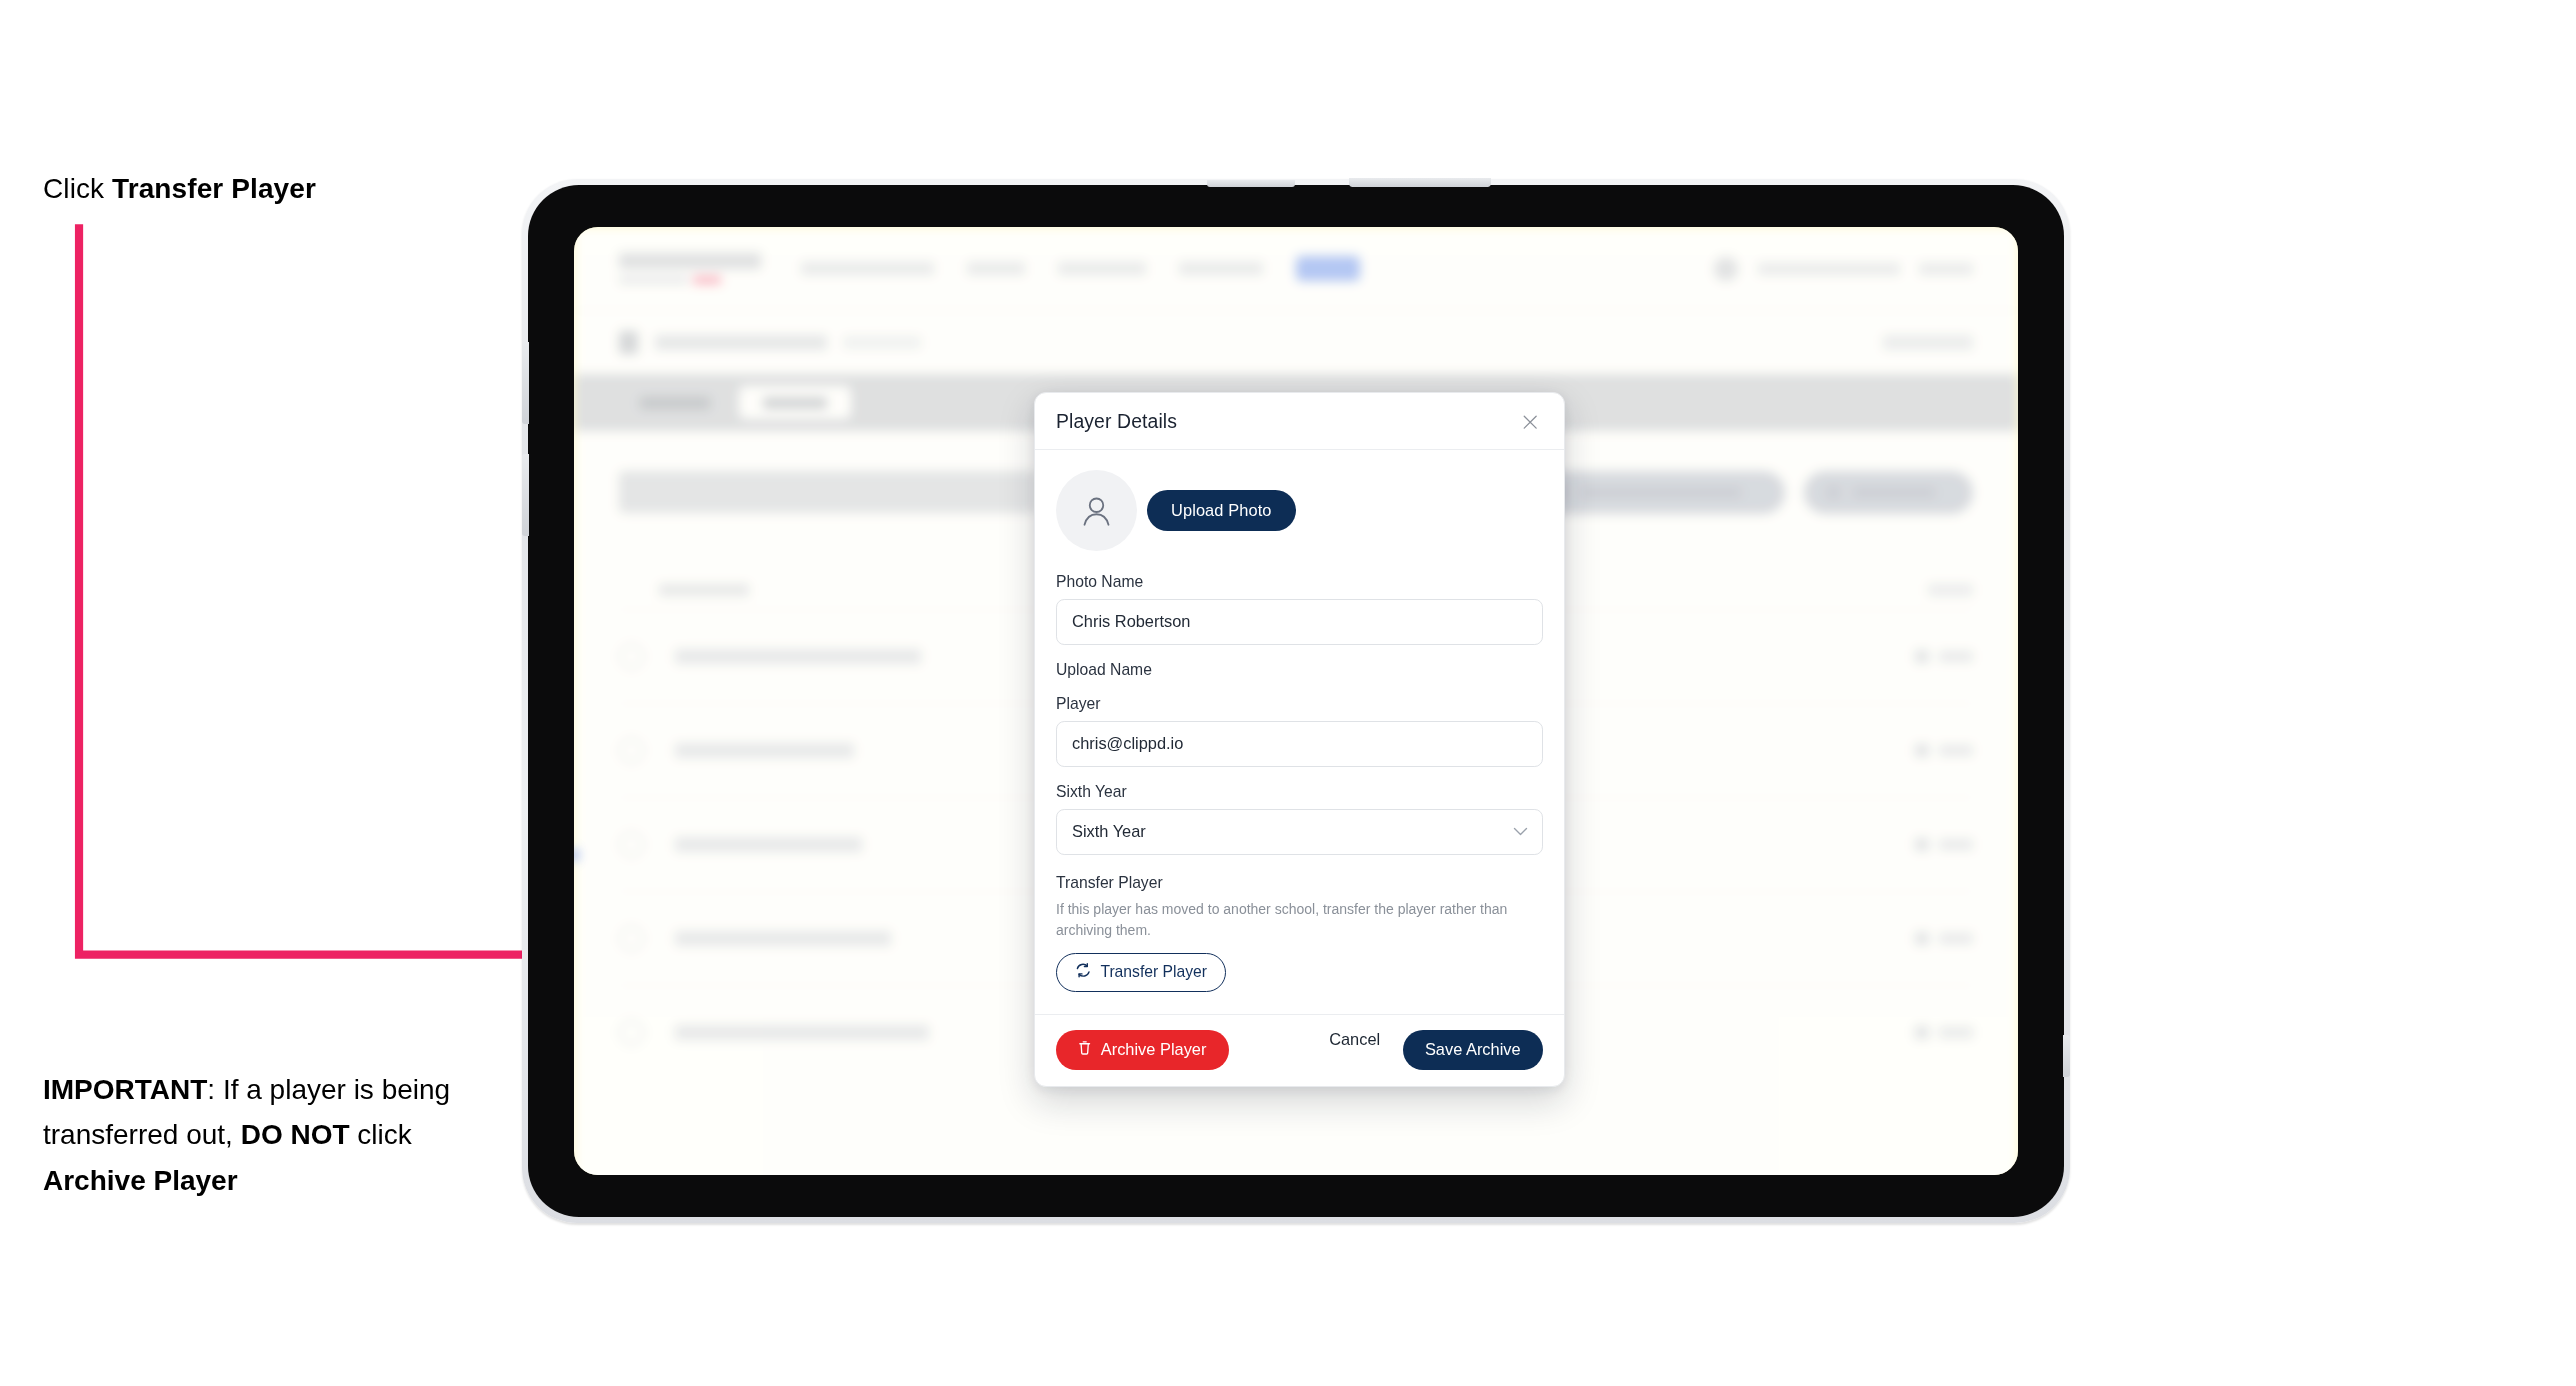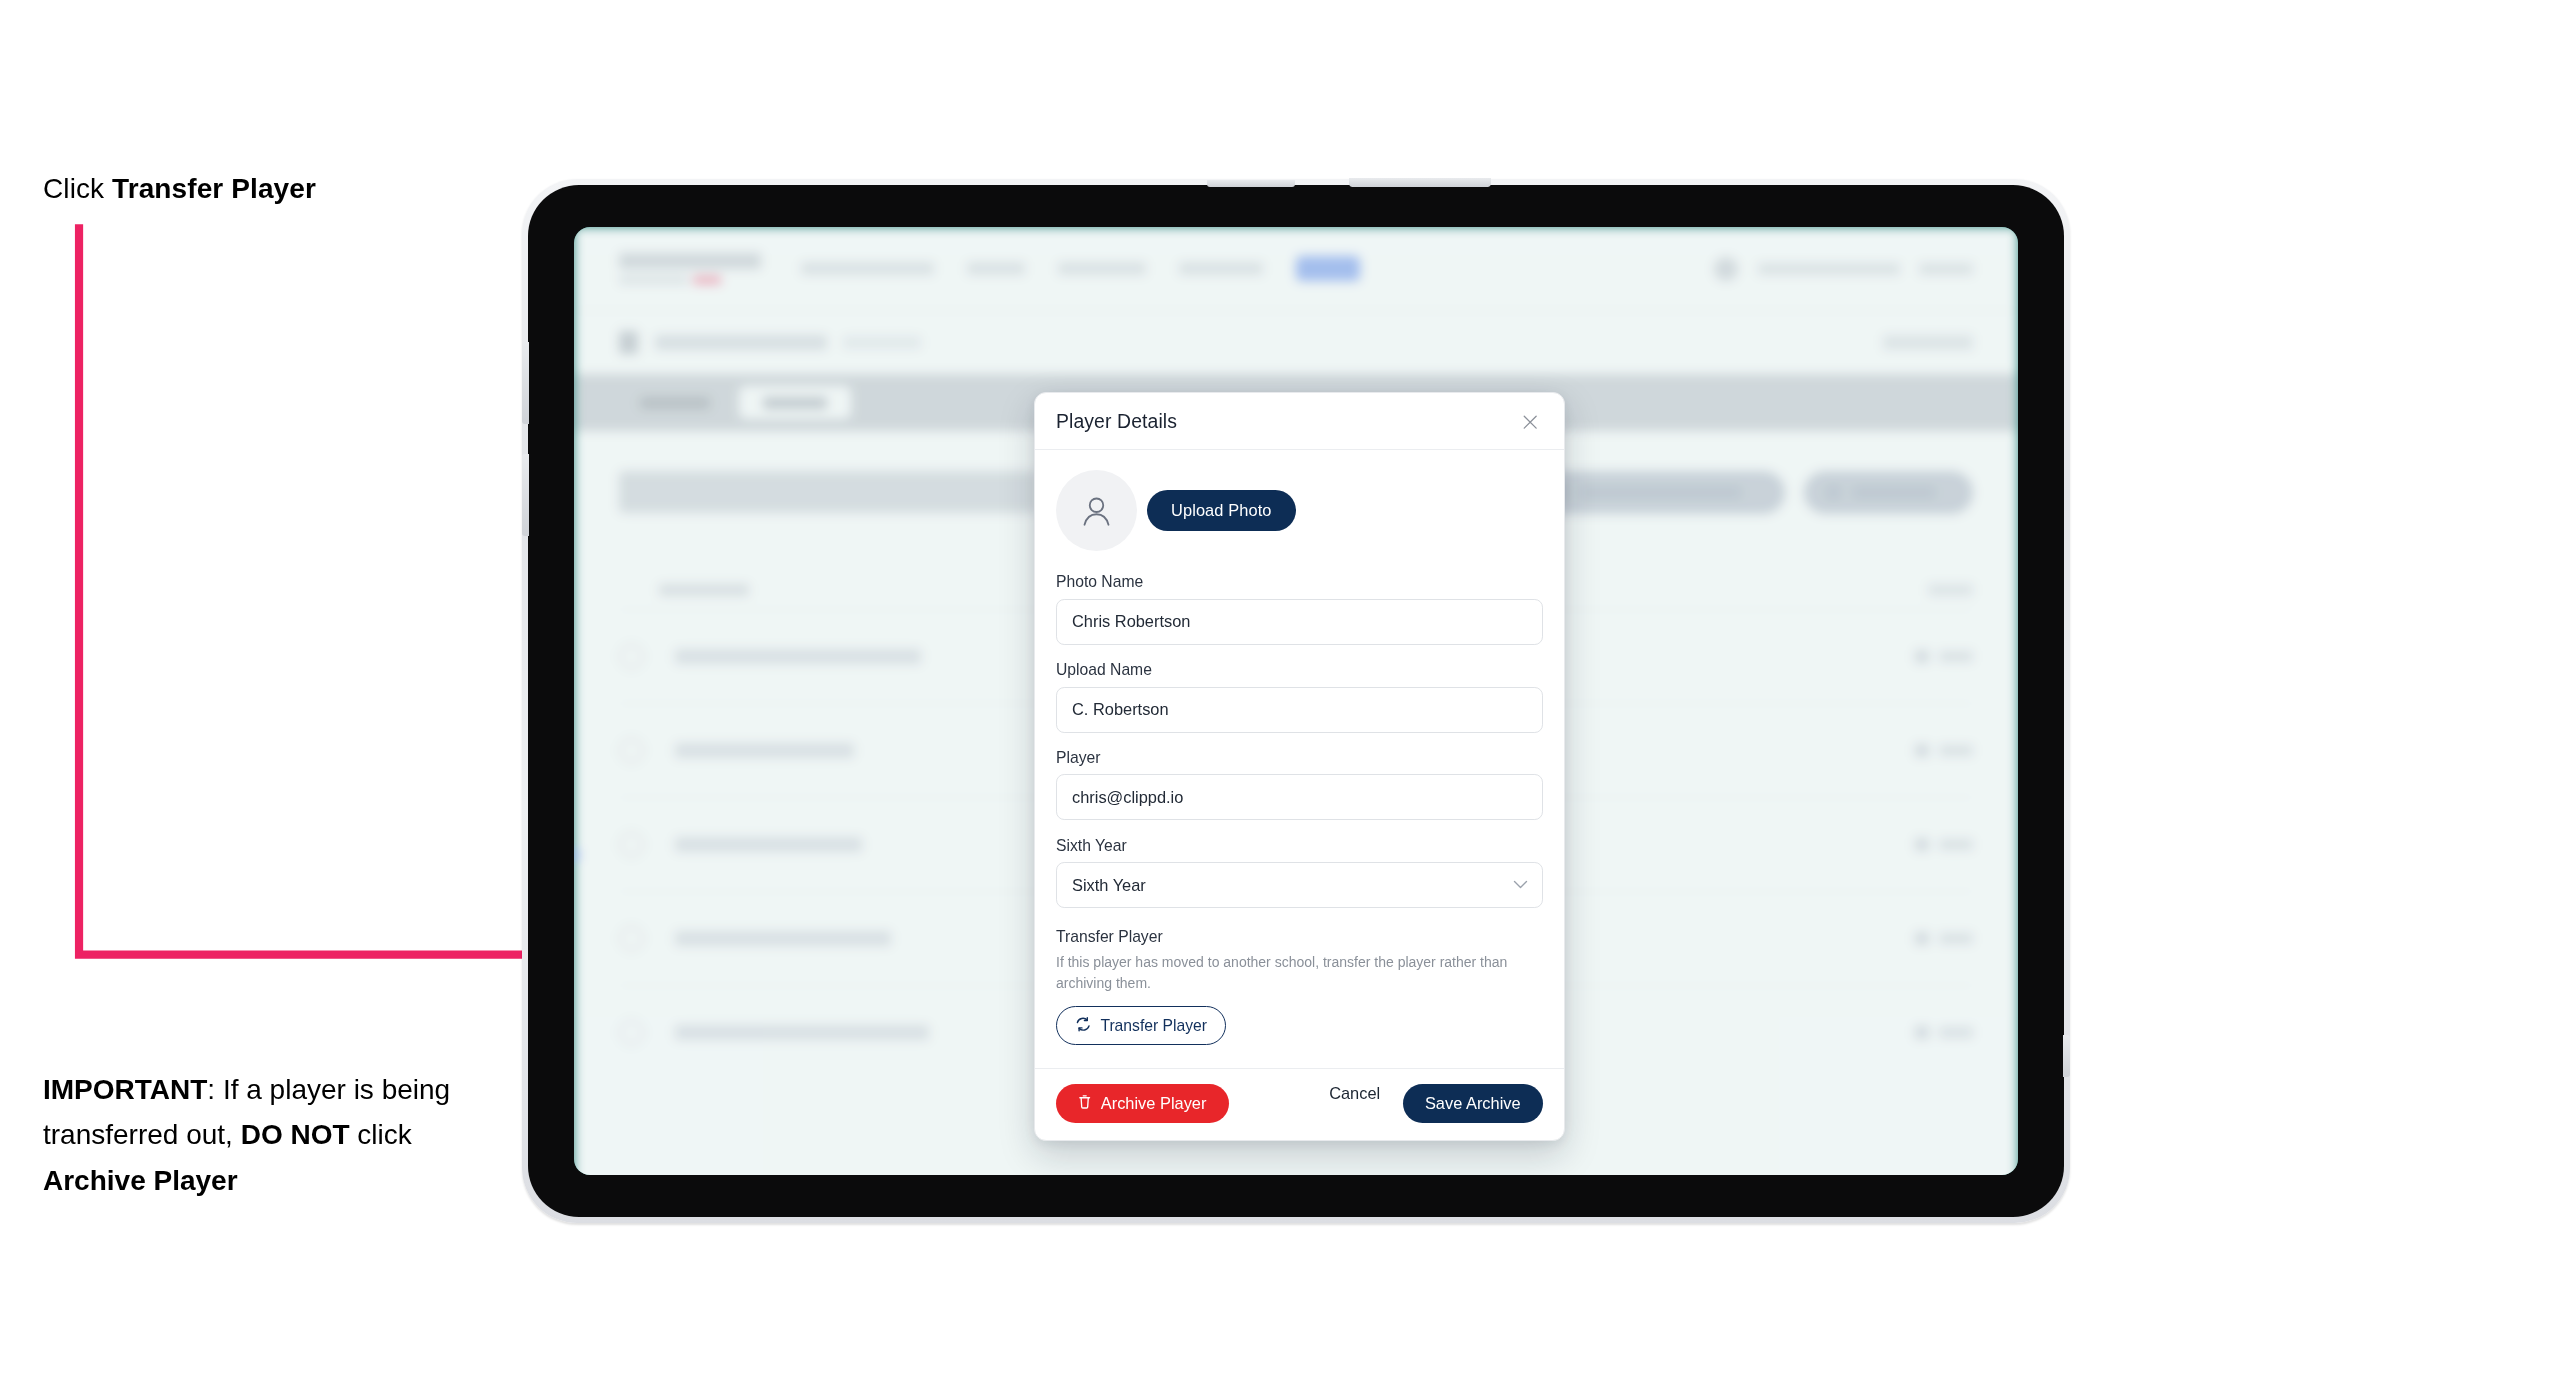--- a/index.html
+++ b/index.html
@@ -54,22 +54,22 @@
   .tablet-inner {
     position: relative;
     width: 100%; height: 100%;
     background: #0b0b0c;
     border-radius: 51px;
     padding: 42px 46px;
   }
   .screen {
     position: relative;
     width: 100%; height: 100%;
-    background: #0f766e;
-    border-radius: 16px;
+    background: #fef9c3;
+    border-radius: 24px;
     overflow: hidden;
   }
   
   .hw { position:absolute; background: linear-gradient(180deg,#e9ebee,#cfd2d7); border-radius:2.2px; }
   .hw-top   { left: 679px; top: -5.2px;  width: 88px; height: 6.7px; border-radius: 0 0 3px 3px; }
   .hw-top2  { left: 821px; top: -6.7px; width: 142px; height: 8.2px; border-radius: 0 0 3.7px 3.7px;}
   .hw-left1 { left: -6px; top: 157px; width: 6.7px; height: 82px; border-radius: 3px 0 0 3px; }
   .hw-left2 { left: -6px; top: 269px; width: 6.7px; height: 82px; border-radius: 3px 0 0 3px; }
   .hw-right1{ right: -6px; top: 850px; width: 6.7px; height: 42px; border-radius: 0 3px 3px 0; }
 
@@ -381,21 +381,20 @@
               <button class="upload-btn">Upload Photo</button>
             </div>
 
             <div class="field">
               <label class="field-label">Photo Name</label>
               <input class="field-input" type="text" value="Chris Robertson" style="">
             </div>
 
             <div class="field">
               <label class="field-label">Upload Name</label>
-              <input class="field-input" type="text" value="C. Robertson" style="">
             </div>
 
             <div class="field">
               <label class="field-label">Player</label>
               <input class="field-input" type="text" value="chris@clippd.io" style="">
             </div>
 
             <div class="field">
               <label class="field-label">Sixth Year</label>
               <div class="select-wrap">

